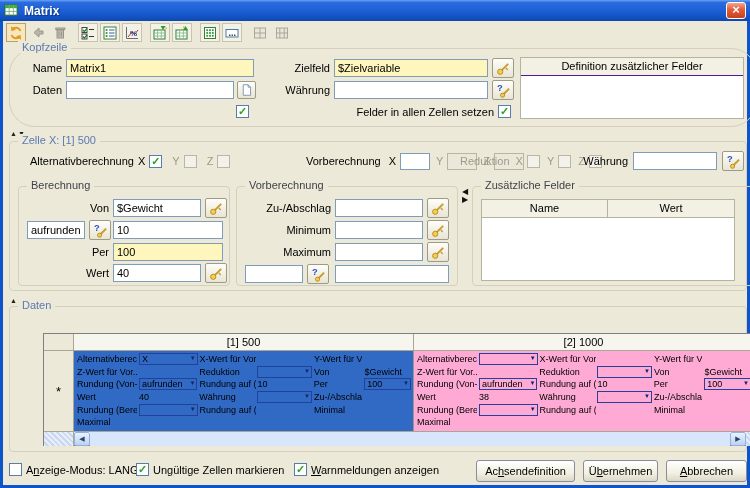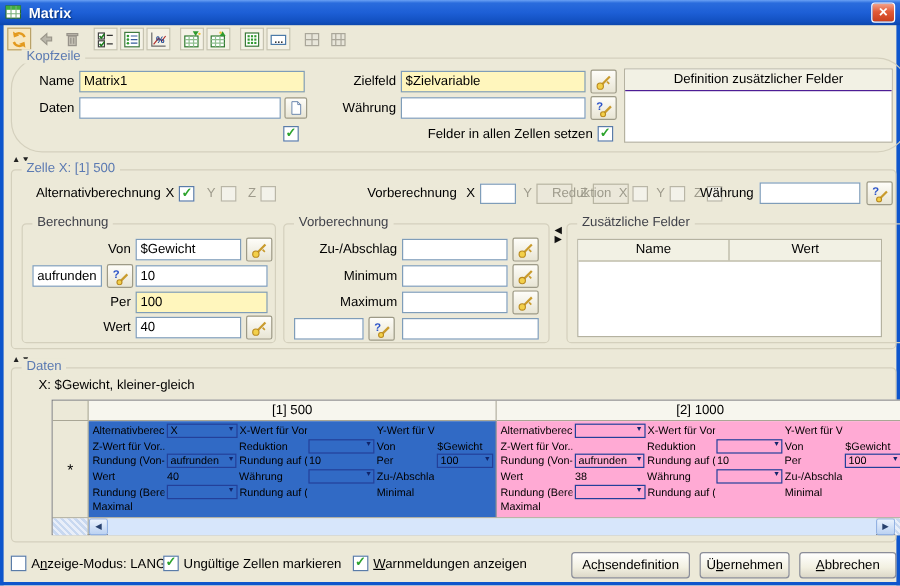--- a/index.html
+++ b/index.html
@@ -376,21 +376,20 @@
           <span>Wert</span>
         </div>
       </div>
     </div>
   </div>
 
   <span class="splitter" style="left:7px;top:297px;">▲▼</span>
 
   <div class="group" style="left:6px;top:306px;width:738px;height:146px;">
     <span class="legend blue">Daten</span>
-    <span class="lab" style="left:22px;top:8px;">X: $Gewicht, kleiner-gleich</span>
     <div class="dtable" style="left:17px;top:26px;width:714px;height:113px;margin-left:16px;">
       <div class="corner"></div>
       <div class="colh" style="left:30px;width:340px;">[1] 500</div>
       <div class="colh" style="left:370px;width:340px;">[2] 1000</div>
       <div class="rowh">*</div>
       <div class="dcell" id="cell-0" style="left: 30px; background: rgb(49, 106, 197);">
           <div class="cg-row">
             <span class="cg-label l0">Alternativberec...</span>
             <span class="cg-drop f0">
               <span>X</span>

